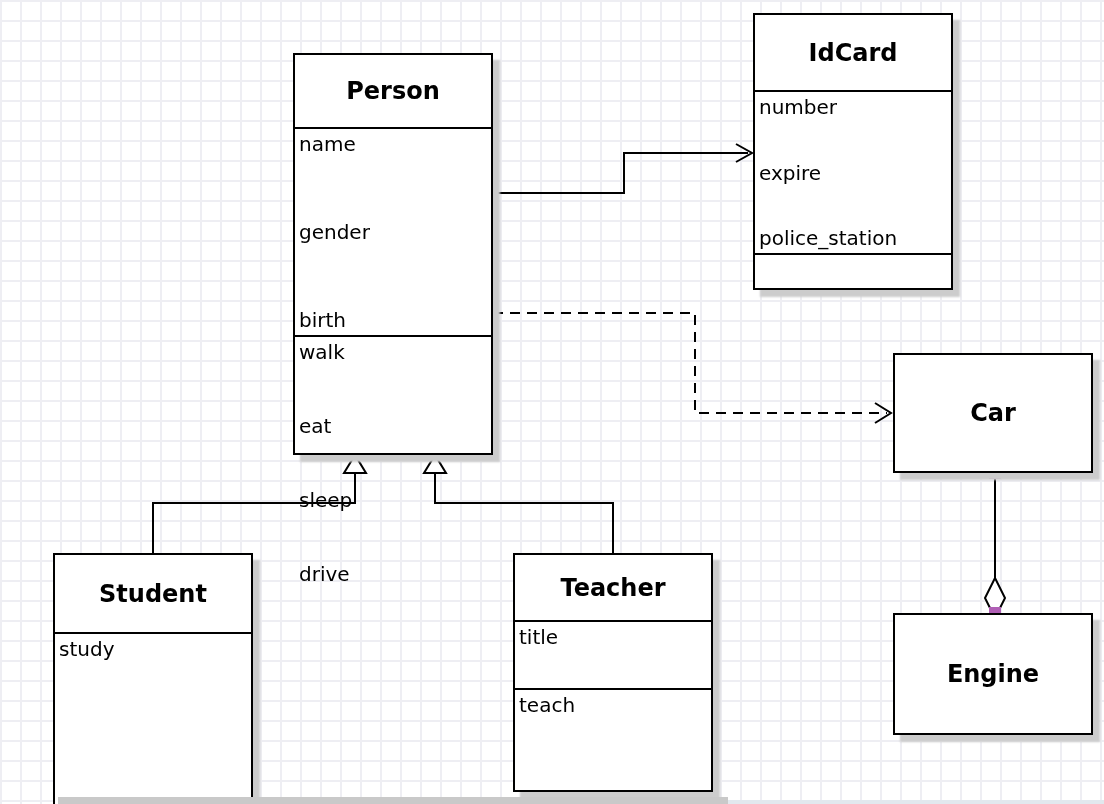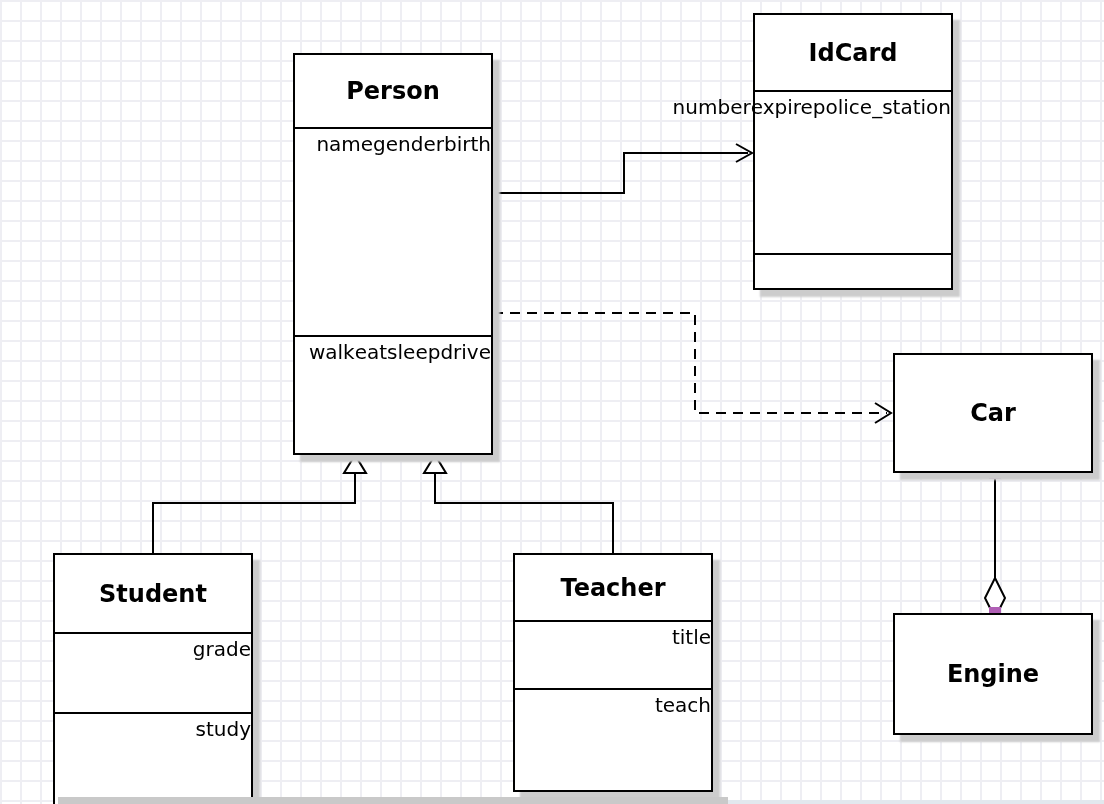--- a/index.html
+++ b/index.html
@@ -35,24 +35,24 @@
     display:flex;flex-direction:column;
     box-sizing:border-box;
   }
   .box-title{
     display:flex;align-items:center;justify-content:center;
     font-weight:bold;font-size:24px;flex:0 0 auto;
   }
   .box-title.fill{flex:1 1 auto;border-radius:6px;}
   .box-section{
     border-top:2px solid var(--box-border);
-    display:flex;flex-direction:row;justify-content:flex-end;
+    display:flex;flex-direction:column;justify-content:space-between;
     font-size:20px;padding-left:4px;box-sizing:border-box;flex:0 0 auto;
   }
-  .box-section.fill{flex:1 1 auto;}
+  .box-section.fill{flex:1 1 auto;gap:44px;}
   .member{line-height:30px;white-space:nowrap;}
   svg.wires{position:absolute;inset:0;pointer-events:none;}
   svg.wires .wire{stroke:var(--box-border);stroke-width:2;fill:none;}
   svg.wires .dashed{stroke-dasharray:10 7;}
   svg.wires .open-head{stroke:var(--box-border);stroke-width:2;fill:none;}
   svg.wires .hollow{stroke:var(--box-border);stroke-width:2;fill:var(--box-fill);}
   svg.wires .handle{fill:var(--endpoint-handle);stroke:none;}
   .bottom-strip-left{position:absolute;left:58px;top:797px;width:670px;height:7px;background:var(--page-edge-left);}
   .bottom-strip-right{position:absolute;left:728px;top:800px;width:376px;height:4px;background:var(--page-edge-right);}
 </style>
@@ -119,23 +119,20 @@
 <div class="class-box" style="left:893px;top:353px;width:200px;height:120px">
   <div class="box-title fill">Car</div>
 </div>
 
 <div class="class-box" style="left:893px;top:613px;width:200px;height:122px">
   <div class="box-title fill">Engine</div>
 </div>
 
 <div class="class-box" style="left:53px;top:553px;width:200px;height:310px">
   <div class="box-title" style="height:77px">Student</div>
-  <div class="box-section" style="height:80px">
-    <div class="member">grade</div>
-  </div>
   <div class="box-section fill">
     <div class="member">study</div>
   </div>
 </div>
 
 <div class="class-box" style="left:513px;top:553px;width:200px;height:239px">
   <div class="box-title" style="height:65px">Teacher</div>
   <div class="box-section" style="height:68px">
     <div class="member">title</div>
   </div>

